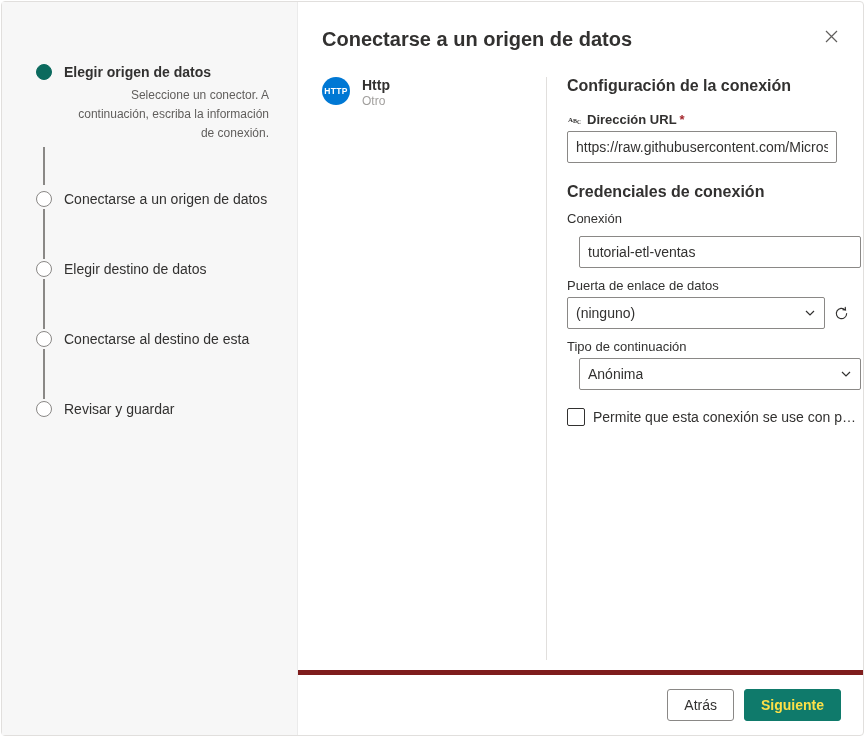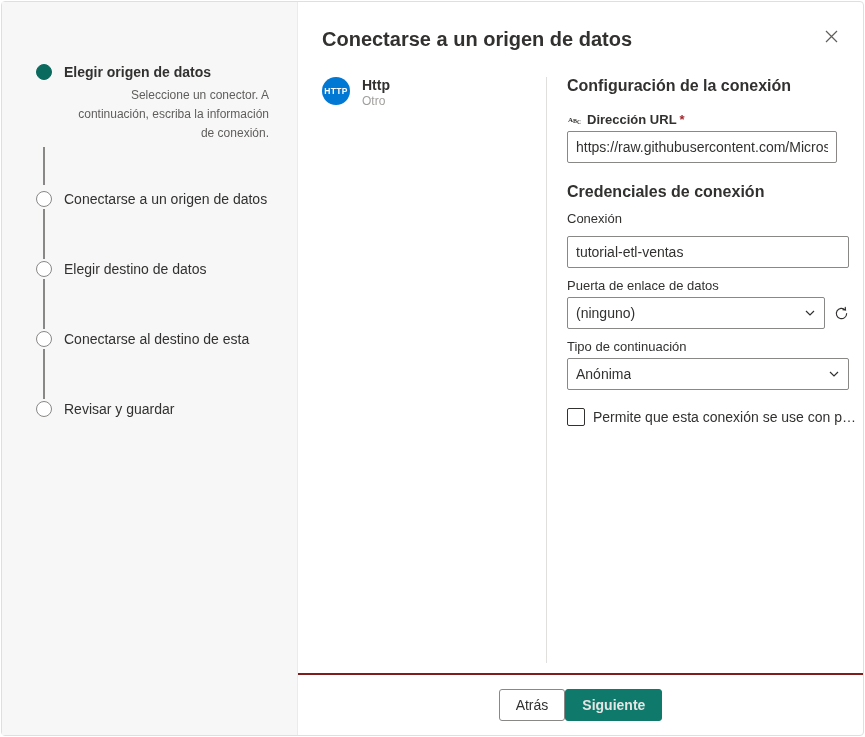--- a/index.html
+++ b/index.html
@@ -211,21 +211,21 @@
       height: 20px;
       flex-shrink: 0;
       display: flex;
       align-items: center;
       justify-content: center;
       cursor: pointer;
       color: #323130;
     }
     .url-wrap { width: 270px; }
     .select-wrap { width: 258px; }
-    .select-wrap.wide { width: 282px; }
+    .select-wrap.wide { width: 282px; margin-left: 12px; }
     .checkbox-row {
       display: flex;
       align-items: center;
       margin-top: 18px;
       font-size: 14px;
     }
     .checkbox {
       width: 18px;
       height: 18px;
       border: 1px solid #323130;
@@ -233,43 +233,44 @@
       margin-right: 8px;
       flex-shrink: 0;
       cursor: pointer;
     }
     .checkbox-label {
       white-space: nowrap;
       overflow: hidden;
       text-overflow: ellipsis;
     }
     .footer {
-      border-top: 2px solid #7f1d1d;
+      border-top: 5px solid #7f1d1d;
       padding: 14px 22px;
       display: flex;
-      justify-content: center;
+      justify-content: flex-end;
+      gap: 10px;
     }
     .btn {
       height: 32px;
       padding: 0 16px;
       border-radius: 3px;
       font-family: inherit;
       font-size: 14px;
       cursor: pointer;
       border: 1px solid #8a8886;
       background: #fff;
       color: #323130;
       display: inline-flex;
       align-items: center;
       justify-content: center;
     }
     .btn.primary {
       background: #0f7a6b;
       border-color: #0f7a6b;
-      color: #e5e5e5;
+      color: #fde047;
       font-weight: 600;
     }
     svg { display: block; }
   </style>
 </head>
 <body>
 
 <div class="main-wrap">
   <div class="sidebar">
     <div class="steps">

